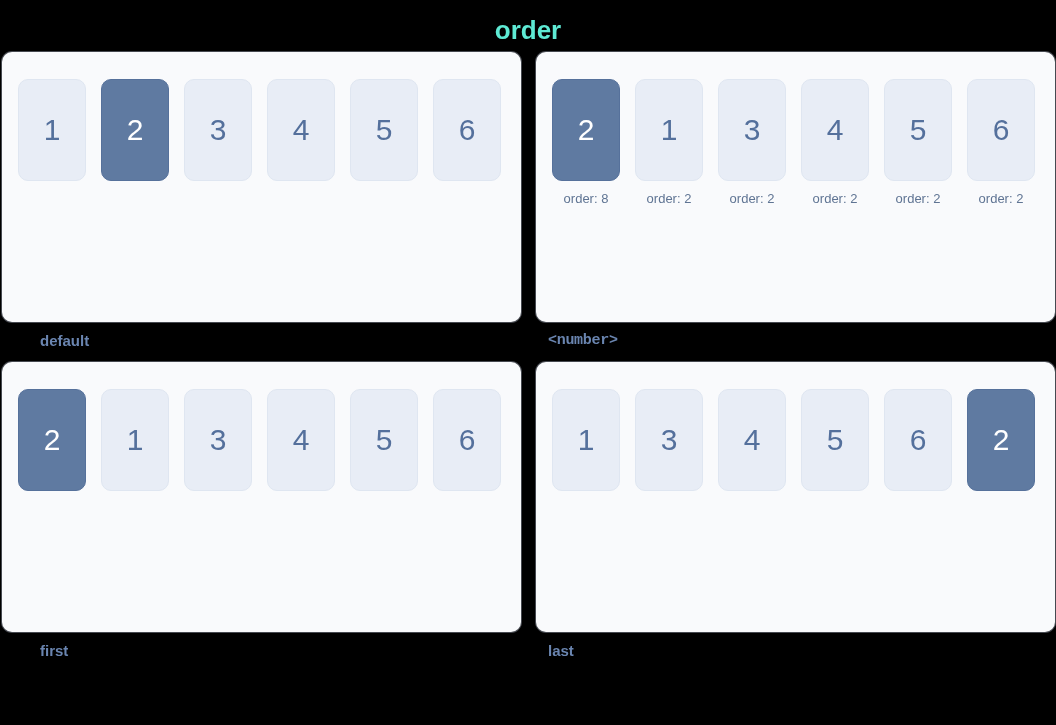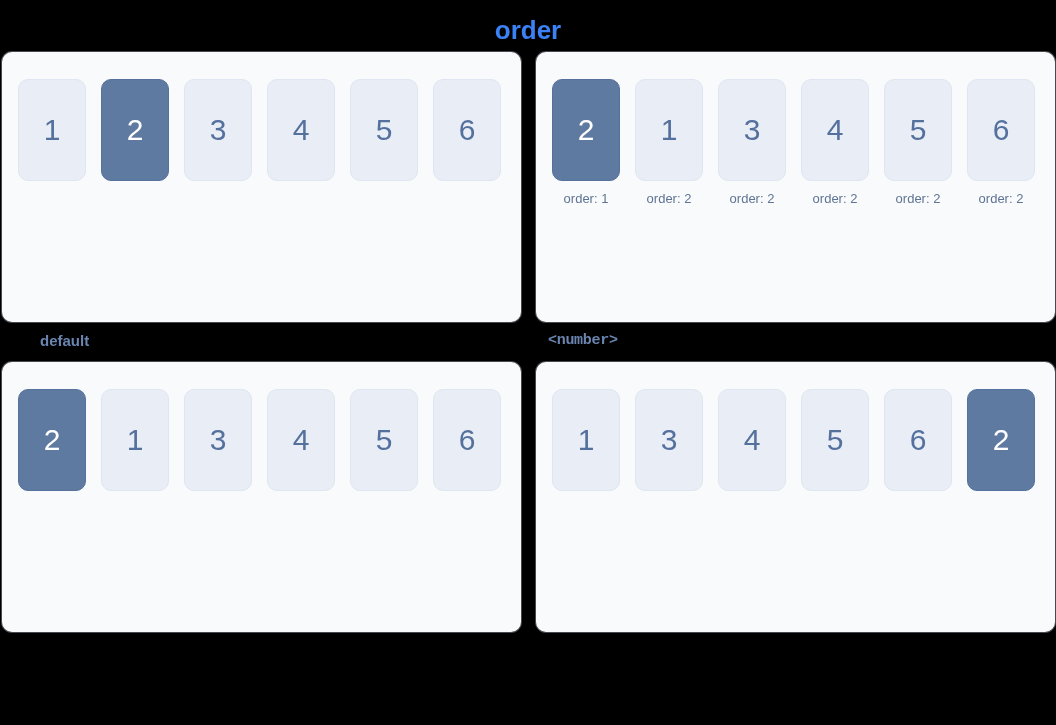--- a/index.html
+++ b/index.html
@@ -10,21 +10,21 @@
     height: 725px;
     overflow: hidden;
   }
   body {
     font-family: "Liberation Sans", sans-serif;
     -webkit-font-smoothing: antialiased;
   }
 
   #page-title {
     text-align: center;
-    color: #3b82f6;
+    color: #5eead4;
     font-size: 26px;
     font-weight: bold;
     line-height: 1;
     padding-top: 8px;
     margin: 0;
     height: 44px;
     display: flex;
     align-items: center;
     justify-content: center;
   }
@@ -142,21 +142,21 @@
         <div class="item-col">
           <div class="tile">6</div>
         </div>
       </div>
       <div class="caption">default</div>
     </div>
     <div class="demo-cell col-right">
       <div class="demo-card">
         <div class="item-col">
           <div class="tile selected">2</div>
-          <div class="order-label">order: 1</div>
+          <div class="order-label">order: 8</div>
         </div>
         <div class="item-col">
           <div class="tile">1</div>
           <div class="order-label">order: 2</div>
         </div>
         <div class="item-col">
           <div class="tile">3</div>
           <div class="order-label">order: 2</div>
         </div>
         <div class="item-col">
@@ -188,20 +188,21 @@
         <div class="item-col">
           <div class="tile">4</div>
         </div>
         <div class="item-col">
           <div class="tile">5</div>
         </div>
         <div class="item-col">
           <div class="tile">6</div>
         </div>
       </div>
+      <div class="caption">first</div>
     </div>
     <div class="demo-cell col-right">
       <div class="demo-card">
         <div class="item-col">
           <div class="tile">1</div>
         </div>
         <div class="item-col">
           <div class="tile">3</div>
         </div>
         <div class="item-col">
@@ -210,14 +211,15 @@
         <div class="item-col">
           <div class="tile">5</div>
         </div>
         <div class="item-col">
           <div class="tile">6</div>
         </div>
         <div class="item-col">
           <div class="tile selected">2</div>
         </div>
       </div>
+      <div class="caption">last</div>
     </div>
   </div>
 
 </body></html>

